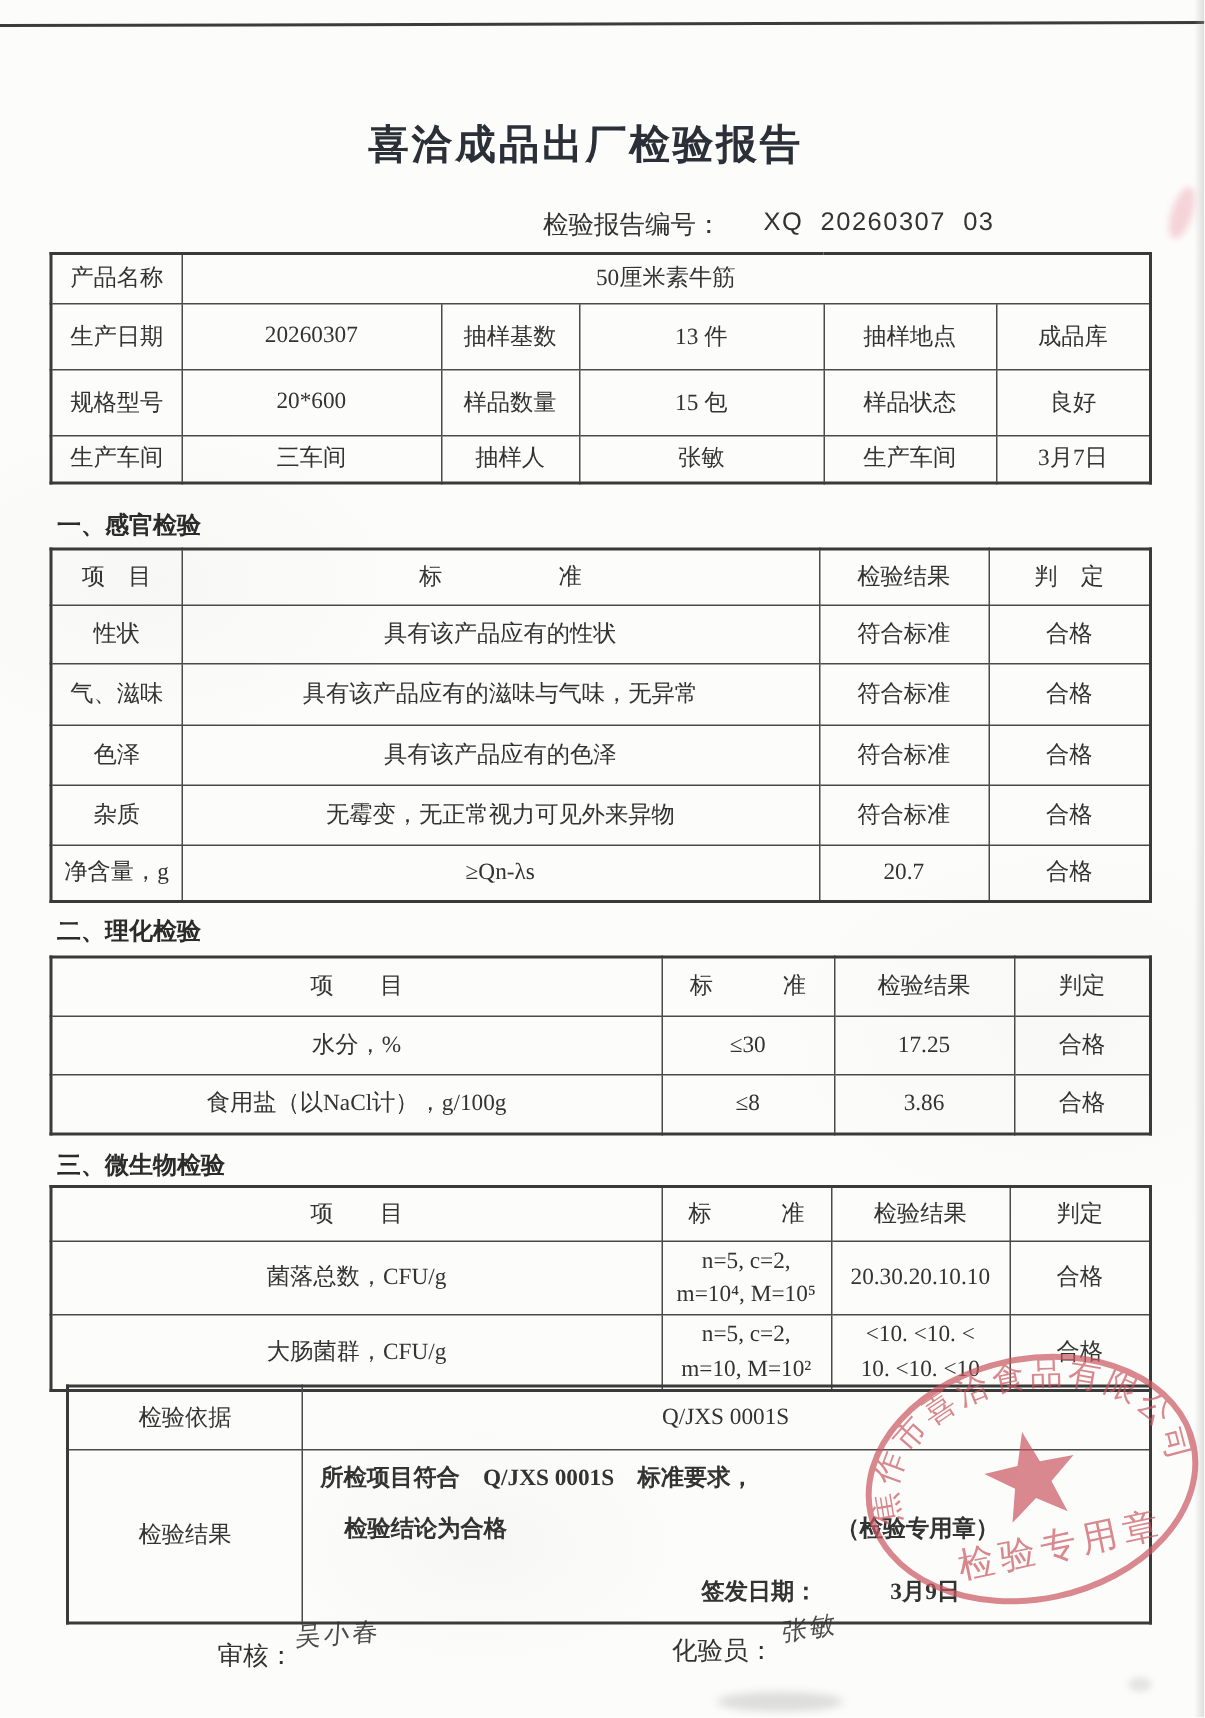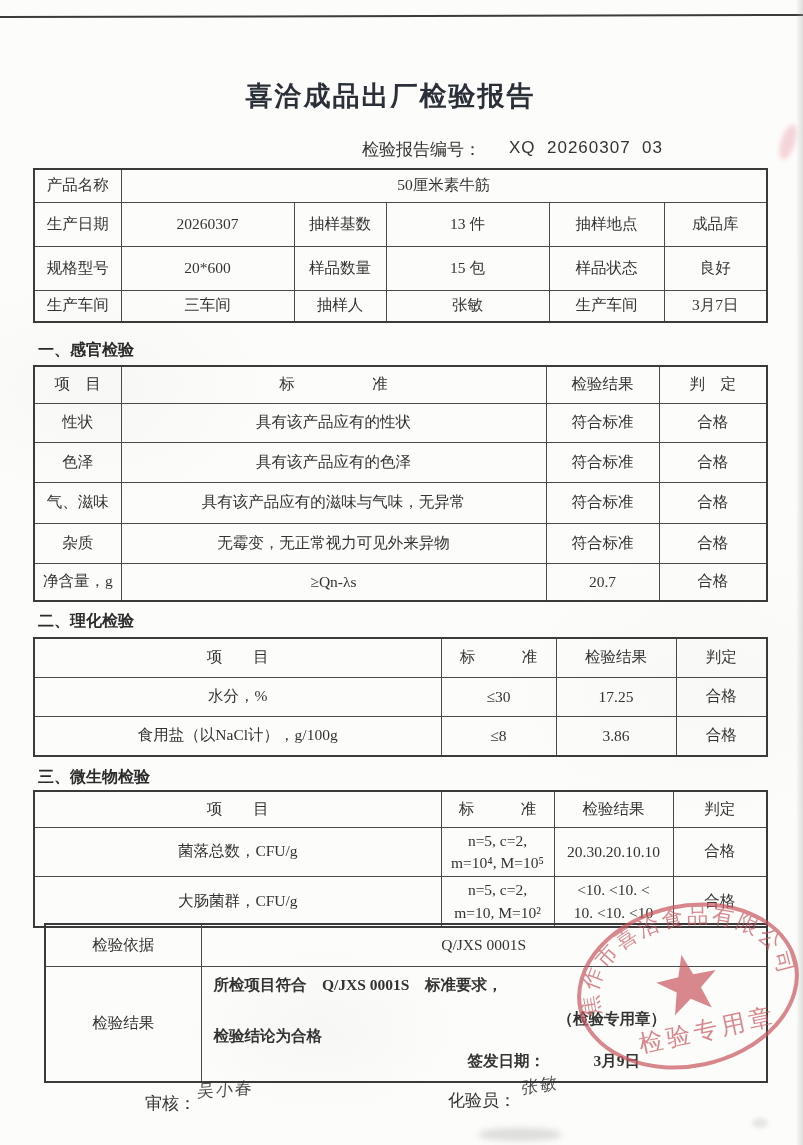--- a/index.html
+++ b/index.html
@@ -45,21 +45,21 @@
   .sec-heading { position:absolute; left:38px; font-size:16px; font-weight:700; color:#2b2b2b; }
   .h1 { top:340px; } .h2 { top:611px; } .h3 { top:767px; }
   .t2 { left:33px; top:365px; width:733px; }
   .t3 { left:33px; top:637px; width:733px; }
   .t4 { left:33px; top:790px; width:733px; }
   .t5 { left:44px; top:923px; width:722px; }
 
   td.concl { padding:0; }
   .concl-box { position:relative; width:100%; height:110px; font-size:15.5px; color:#333;font-weight:bold; }
   .concl-line1 { position:absolute; left:8px; top:6px; white-space:pre; }
-  .concl-line2 { position:absolute; left:8px; top:40px;margin-top:17px; }
+  .concl-line2 { position:absolute; left:24px; top:40px; }
   .seal-note { position:absolute; left:352px; top:40px; }
   .issue-label { position:absolute; left:262px; top:82px; }
   .issue-date { position:absolute; left:388px; top:82px; }
 
   .stamp { position:absolute; left:558px; top:886px; opacity:.85; }
 
   .sig-row span { position:absolute; font-size:17px; color:#333; }
   .sig-label-review { left:145px; top:1092px; }
   .sig-label-tester { left:448px; top:1089px; }
   .hand { font-size:30px; color:#222; opacity:.88; letter-spacing:2px;
@@ -141,29 +141,29 @@
       <td class="hd">标　　　　　准</td>
       <td class="hd">检验结果</td>
       <td class="hd">判　定</td>
     </tr>
     <tr style="height:39px">
       <td class="left">性状</td>
       <td class="left">具有该产品应有的性状</td>
       <td>符合标准</td>
       <td>合格</td>
     </tr>
+    <tr style="height:41px">
+      <td class="left">气、滋味</td>
+      <td class="left">具有该产品应有的滋味与气味，无异常</td>
+      <td>符合标准</td>
+      <td>合格</td>
+    </tr>
     <tr style="height:40px">
       <td class="left">色泽</td>
       <td class="left">具有该产品应有的色泽</td>
-      <td>符合标准</td>
-      <td>合格</td>
-    </tr>
-    <tr style="height:41px">
-      <td class="left">气、滋味</td>
-      <td class="left">具有该产品应有的滋味与气味，无异常</td>
       <td>符合标准</td>
       <td>合格</td>
     </tr>
     <tr style="height:40px">
       <td class="left">杂质</td>
       <td class="left">无霉变，无正常视力可见外来异物</td>
       <td>符合标准</td>
       <td>合格</td>
     </tr>
     <tr style="height:38px">

